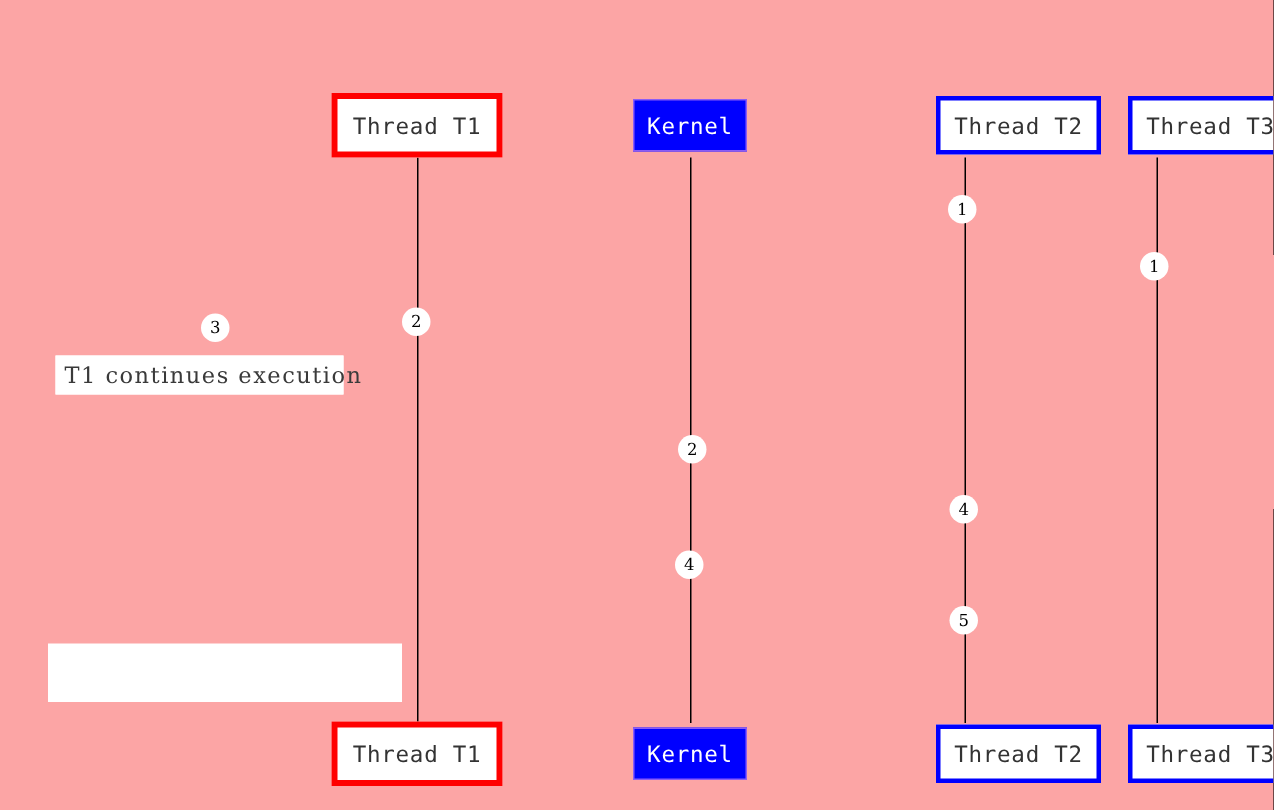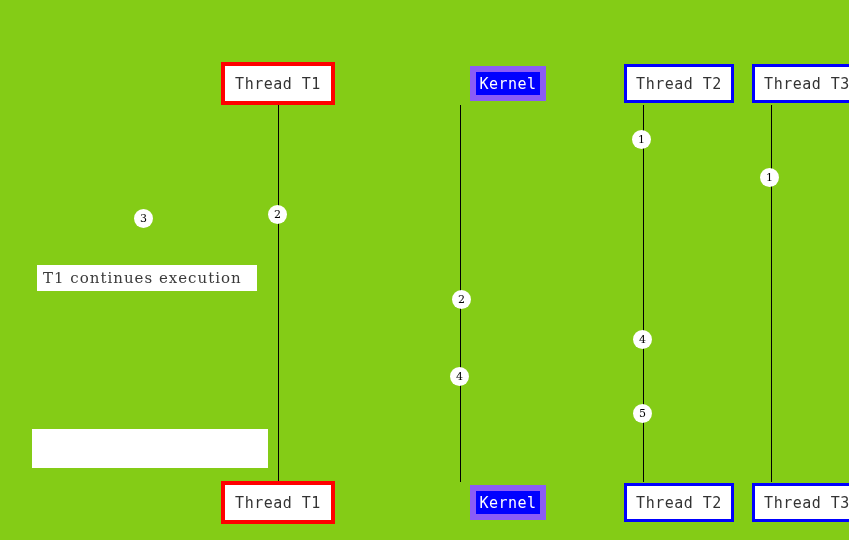--- a/index.html
+++ b/index.html
@@ -5,21 +5,21 @@
 <style>
   html, body {
     margin: 0;
     padding: 0;
     background: #000000;
   }
   #canvas {
     position: relative;
     width: 849px;
     height: 540px;
-    background: #84cc16;
+    background: #fca5a5;
     overflow: hidden;
     font-family: "DejaVu Sans Mono", "Liberation Mono", monospace;
   }
 
   
   .lifeline {
     position: absolute;
     width: 1px;
     background: #000000;
     top: 105px;
@@ -44,23 +44,22 @@
     color: #333333;
   }
   .participant.thread-blue {
     background: #ffffff;
     border: 3px solid #0000ff;
     color: #333333;
     margin-left: 36px;
   }
   .participant.kernel {
     background: #0000ff;
-    border: 6px solid #8b5cf6;
+    border: 1px solid #8b5cf6;
     color: #ffffff;
-    margin-left: 48px;
   }
 
   
   .note-box {
     position: absolute;
     box-sizing: border-box;
     background: #ffffff;
     border: 1px solid #ffffff;
     color: #3a3a3a;
     display: flex;
@@ -111,21 +110,21 @@
   <div class="participant kernel" style="left:422px; top:66px; width:76px; height:35px;">
     <span>Kernel</span>
   </div>
   <div class="participant thread-blue" style="left:588px; top:64px; width:110px; height:39px;">
     <span>Thread T2</span>
   </div>
   <div class="participant thread-blue" style="left:716px; top:64px; width:110px; height:39px;">
     <span>Thread T3</span>
   </div>
 
-  <div class="note-box" style="left:37px; top:237px; width:220px; height:26px;margin-top:28px;">
+  <div class="note-box" style="left:37px; top:237px; width:192px; height:26px;">
     <span>T1 continues execution</span>
   </div>
   <div class="blank-box" style="left:32px; top:429px; width:236px; height:39px;">
     <span></span>
   </div>
 
   <div class="badge" style="left:632px; top:130px;">
     <span>1</span>
   </div>
   <div class="badge" style="left:760px; top:168px;">

